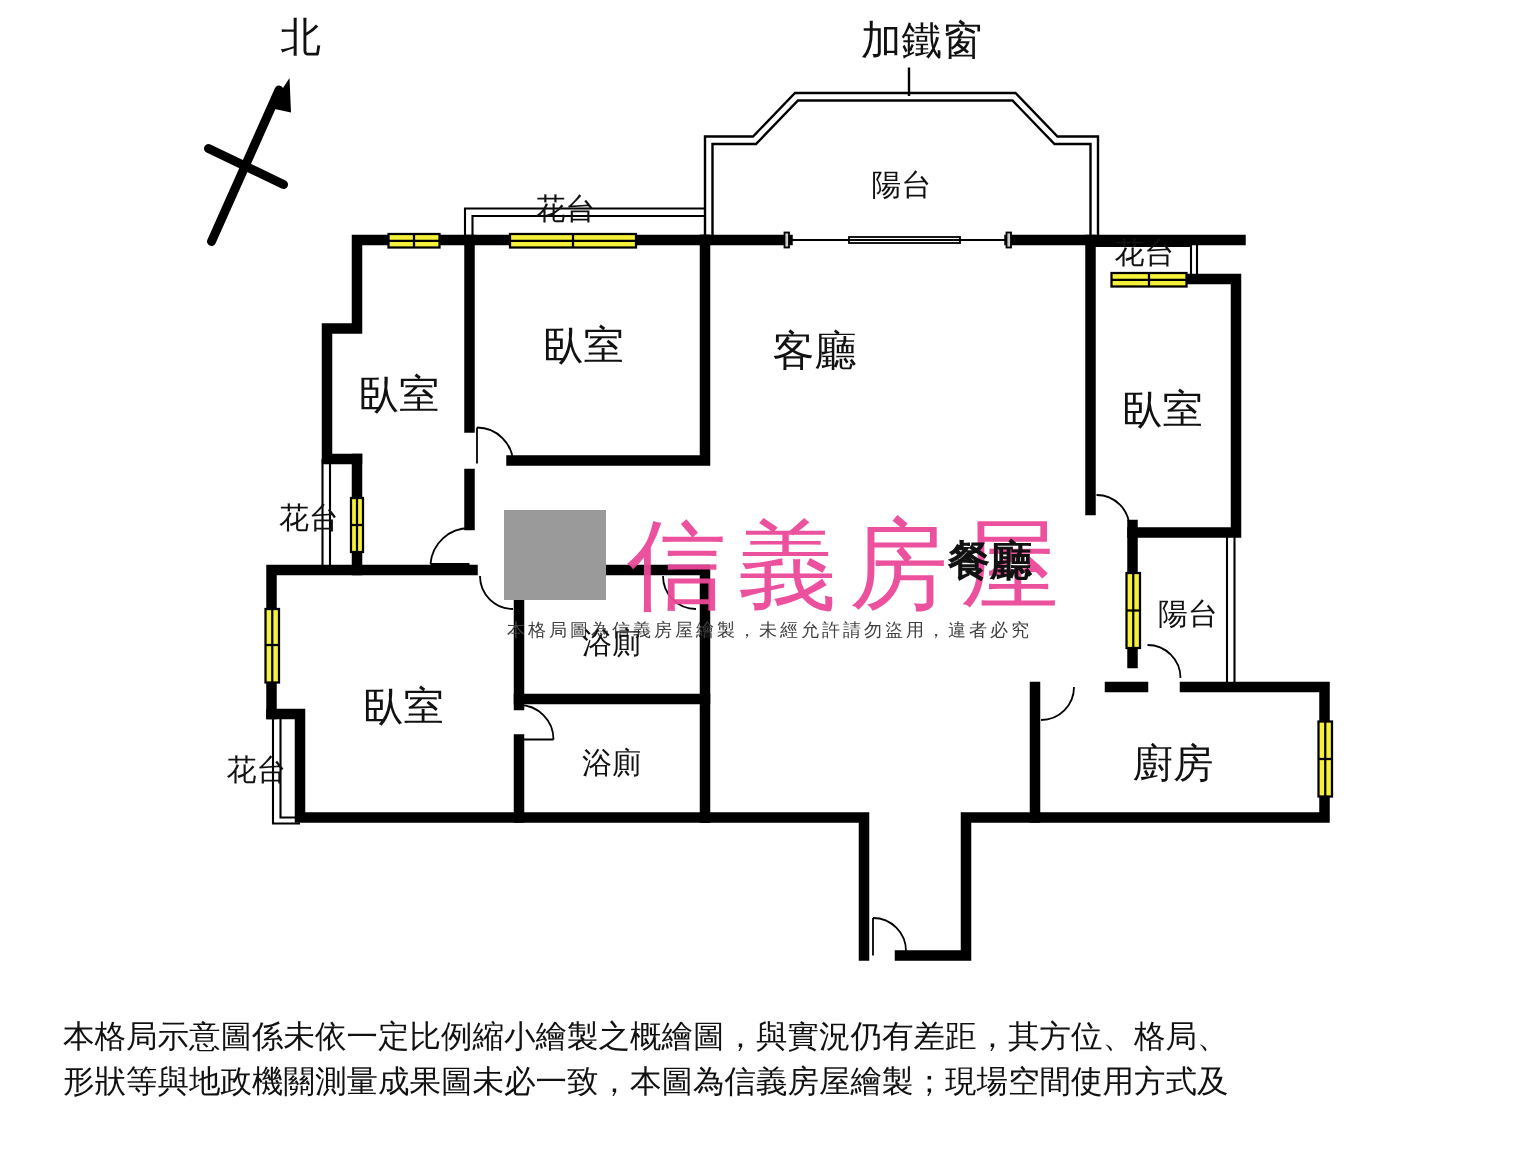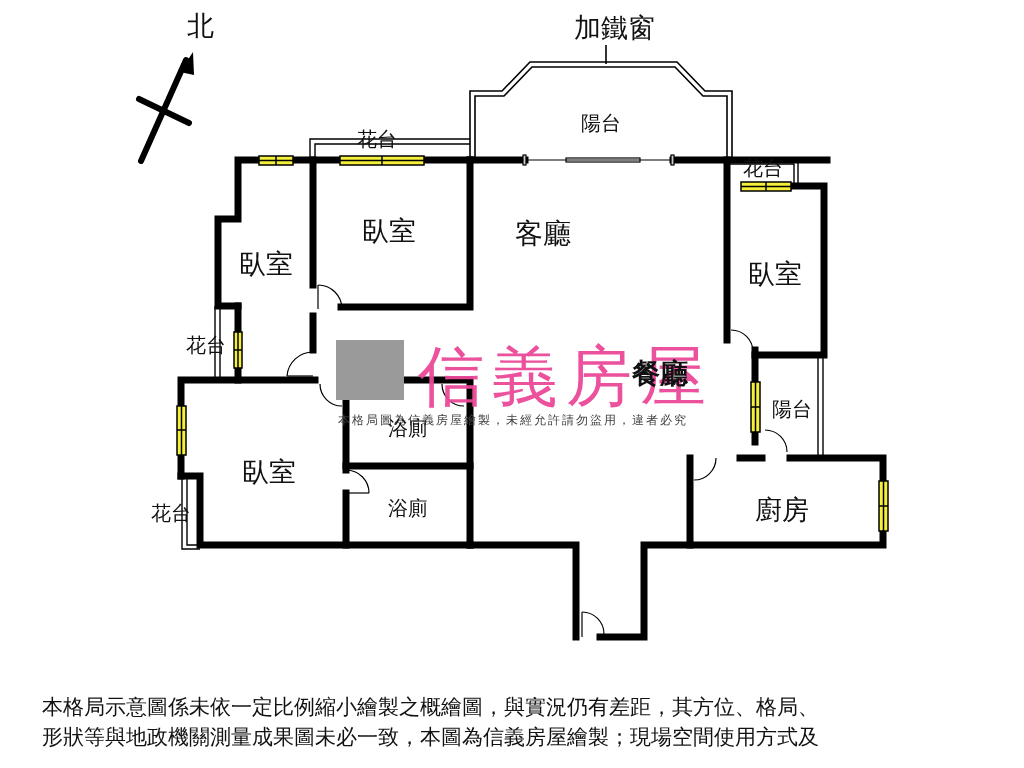--- a/index.html
+++ b/index.html
@@ -10,21 +10,21 @@
          font-family: "DejaVu Serif", "Liberation Serif", serif; }
   .lbl-lg { font-size: 28px; }
   .lbl-md { font-size: 27px; }
   .lbl-sm { font-size: 20px; }
   .bold { font-weight: bold; font-family: "DejaVu Sans", "Liberation Sans", sans-serif; }
   .wm-logo { position: absolute; left: 336px; top: 340px; width: 68px; height: 60px; background: #9a9a9a; }
   .wm-text { position: absolute; left: 418px; top: 332px; font-size: 66px; color: #ec4899;
              font-family: "DejaVu Sans", "Liberation Sans", sans-serif; letter-spacing: 8px; opacity: 0.95; }
   .wm-sub { position: absolute; left: 338px; top: 412px; font-size: 12px; color: #404040; letter-spacing: 2px; }
   .disclaimer { position: absolute; left: 42px; top: 676px; width: 960px; font-size: 21px; line-height: 30px;
-                color: #111; font-family: "DejaVu Sans", "Liberation Sans", sans-serif; margin-top: 16px; }
+                color: #111; font-family: "DejaVu Sans", "Liberation Sans", sans-serif; }
   .disclaimer div { white-space: nowrap; }
 </style>
 </head>
 <body>
 
 <svg id="plan" viewBox="0 0 1024 660" xmlns="http://www.w3.org/2000/svg">
 
   <g stroke="#000" stroke-linecap="round">
     <line x1="141" y1="161" x2="186" y2="60" stroke-width="6"></line>
     <line x1="139" y1="99" x2="189" y2="123" stroke-width="6"></line>

